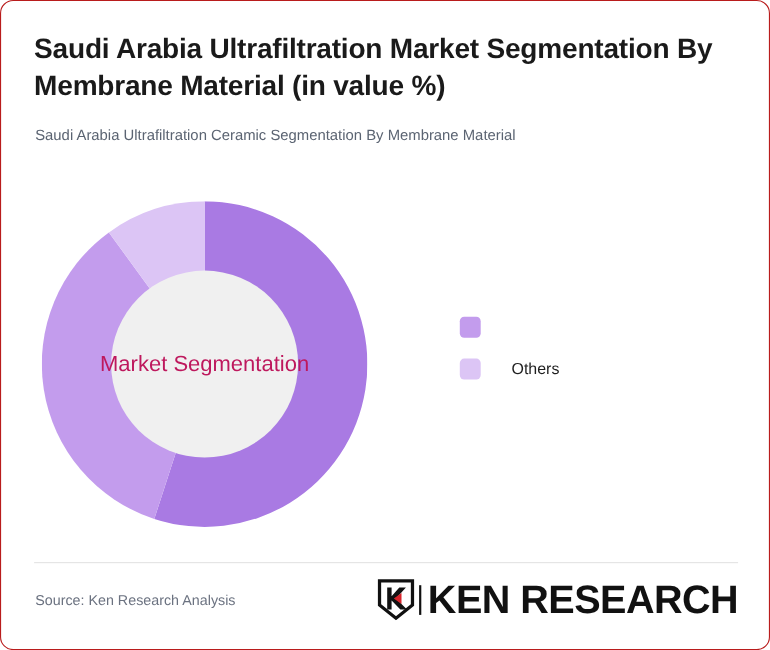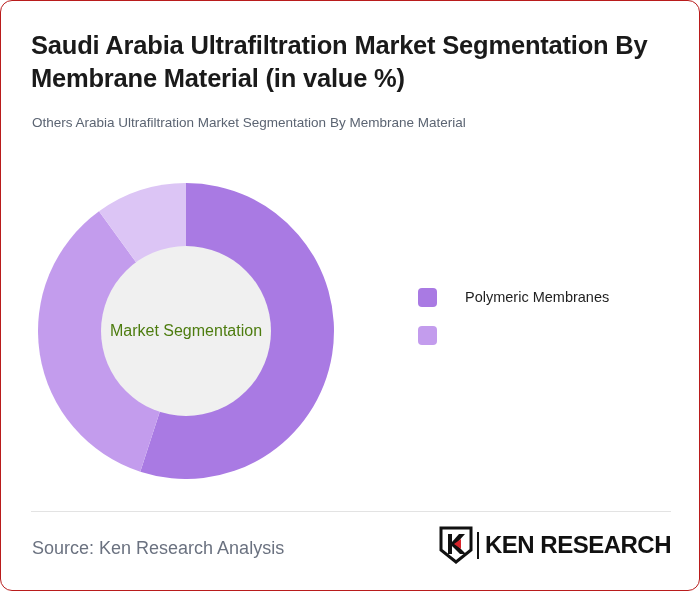--- a/index.html
+++ b/index.html
@@ -67,22 +67,22 @@
   }
   .center-label {
     position: absolute;
     left: 0;
     top: 0;
     width: 296px;
     height: 296px;
     display: flex;
     align-items: center;
     justify-content: center;
-    font-size: 16px;
-    color: #4d7c0f;
+    font-size: 20px;
+    color: #be185d;
     pointer-events: none;
   }
   .legend {
     position: absolute;
     left: 417px;
     top: 112px;
   }
   .legend-item {
     display: flex;
     align-items: center;
@@ -105,21 +105,21 @@
     left: 30px;
     top: 510px;
     width: 640px;
     height: 1px;
     background: #e3e3e3;
   }
   .source {
     position: absolute;
     left: 31px;
     top: 537px;
-    font-size: 18px;
+    font-size: 13px;
     color: #6b7280;
     white-space: nowrap;
   }
   .brand {
     position: absolute;
     right: 28px;
     top: 524px;
     display: flex;
     align-items: center;
     height: 40px;
@@ -131,59 +131,59 @@
   }
   .brand-bar {
     width: 2px;
     height: 27px;
     background: #111111;
     margin: 0 6px 0 4px;
     flex: none;
   }
   .brand-text {
     font-family: "Liberation Sans", sans-serif;
-    font-size: 24px;
+    font-size: 36px;
     font-weight: bold;
     color: #111111;
     letter-spacing: -0.5px;
     white-space: nowrap;
   }
 </style>
 </head>
 <body>
 
 <div class="card">
 
   <div class="title">Saudi Arabia Ultrafiltration Market Segmentation By Membrane Material (in value %)</div>
 
   <div class="subtitle-block">
-    <div class="subtitle">Others Arabia Ultrafiltration Market Segmentation By Membrane Material</div>
+    <div class="subtitle">Saudi Arabia Ultrafiltration Ceramic Segmentation By Membrane Material</div>
   </div>
 
   <div class="chart-area">
 
     <div class="donut-wrap">
       <svg class="donut-svg" viewBox="0 0 296 296">
         <g id="donut-slices">
             <path d="M 148 148 L 148.00 0.00 A 148 148 0 1 1 102.27 288.76 Z" fill="#a97ae3"></path>
             <path d="M 148 148 L 102.27 288.76 A 148 148 0 0 1 61.01 28.27 Z" fill="#c39ced"></path>
             <path d="M 148 148 L 61.01 28.27 A 148 148 0 0 1 148.00 0.00 Z" fill="#dcc5f5"></path>
           </g>
         <circle id="donut-hole" cx="148" cy="148" r="85" fill="#f0f0f0"></circle>
       </svg>
       <div class="center-label">Market Segmentation</div>
     </div>
 
     <div class="legend">
       <div class="legend-item">
-        <span class="legend-swatch" style="background: rgb(169, 122, 227);"></span>
-        <span class="legend-label">Polymeric Membranes</span>
+        <span class="legend-swatch" style="background: rgb(195, 156, 237);"></span>
       </div>
       <div class="legend-item">
-        <span class="legend-swatch" style="background: rgb(195, 156, 237);"></span>
+        <span class="legend-swatch" style="background: rgb(220, 197, 245);"></span>
+        <span class="legend-label">Others</span>
       </div>
     </div>
 
   </div>
 
   <div class="divider"></div>
 
   <div class="source">Source: Ken Research Analysis</div>
 
   <div class="brand">

